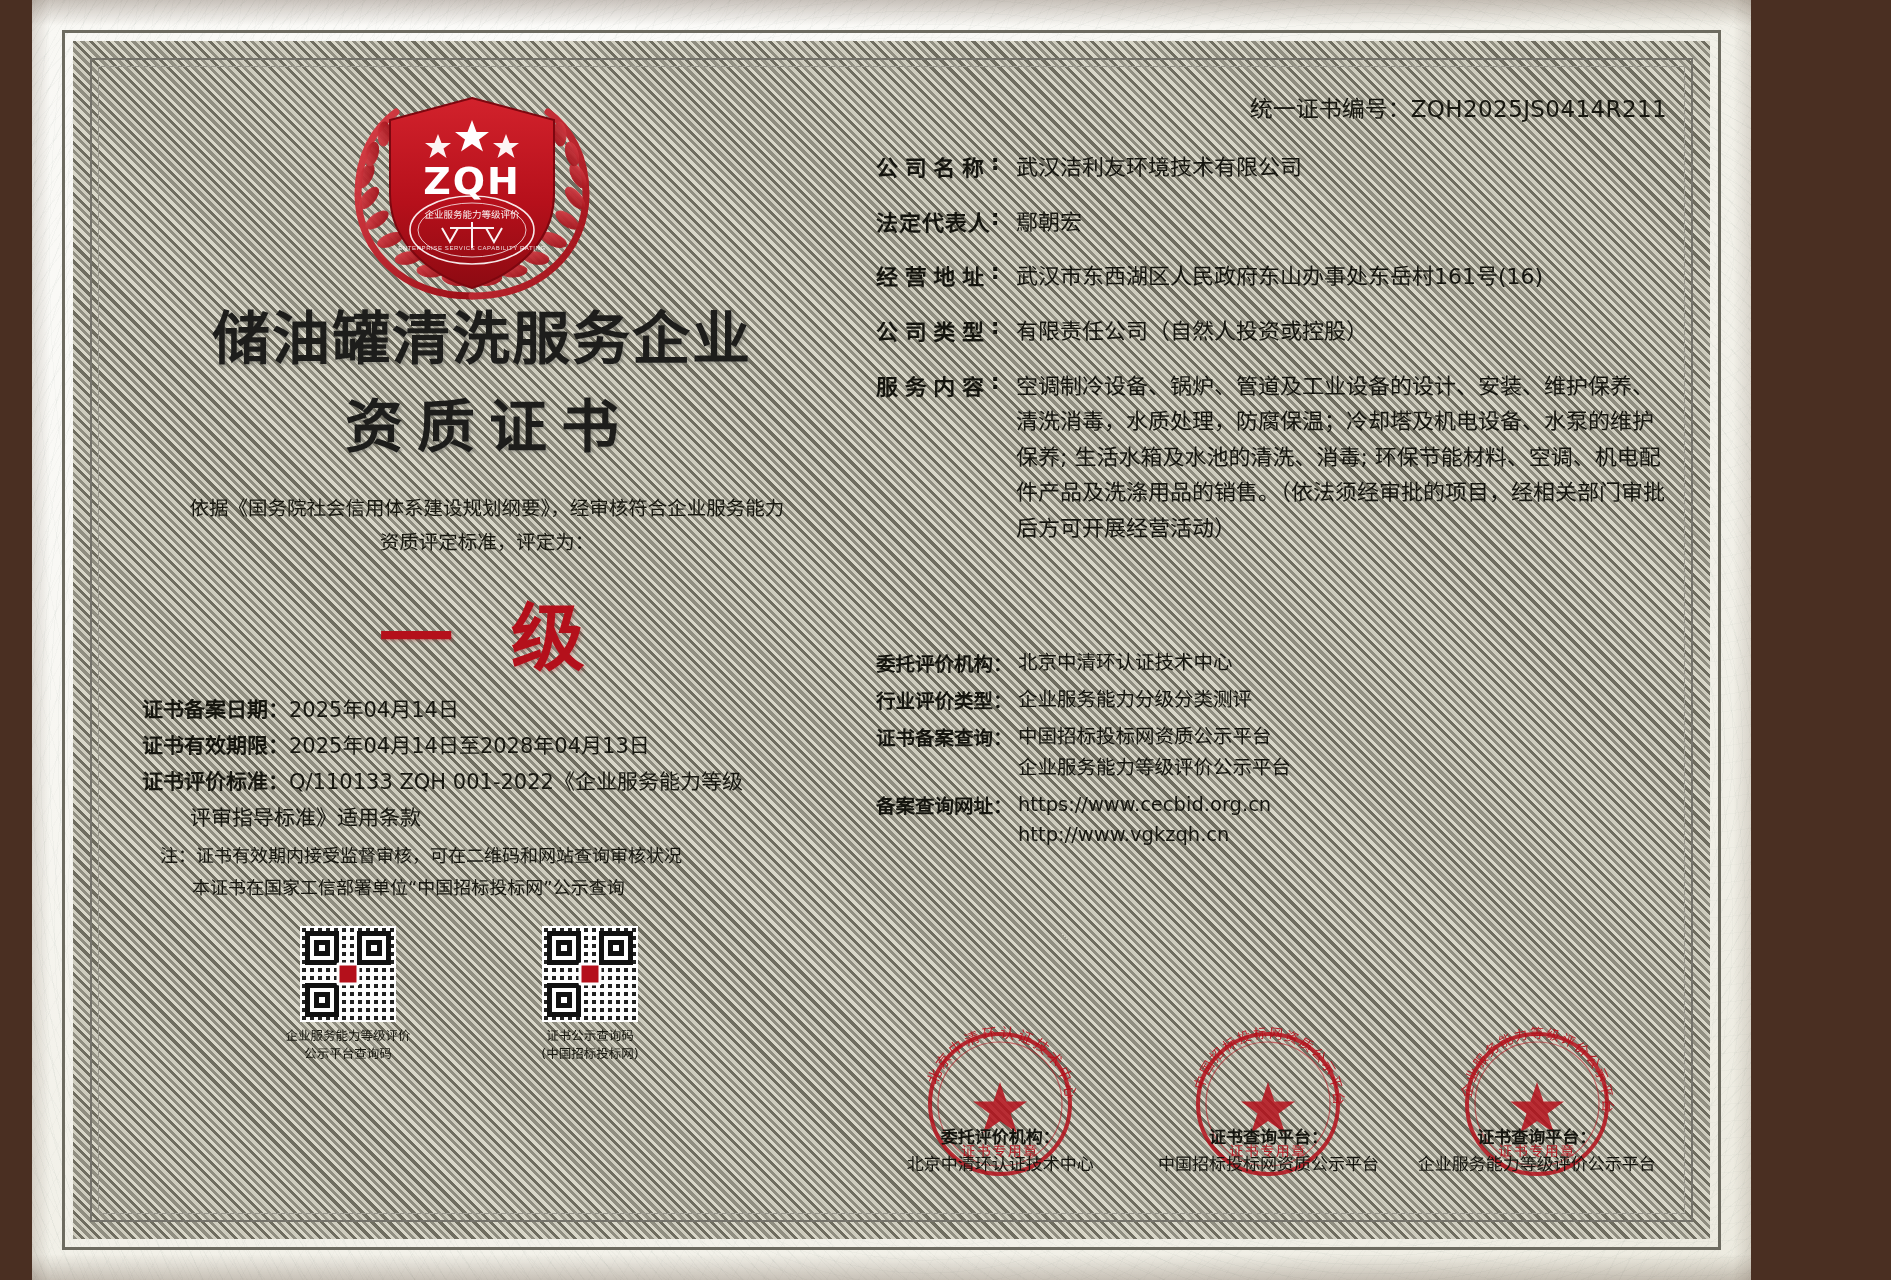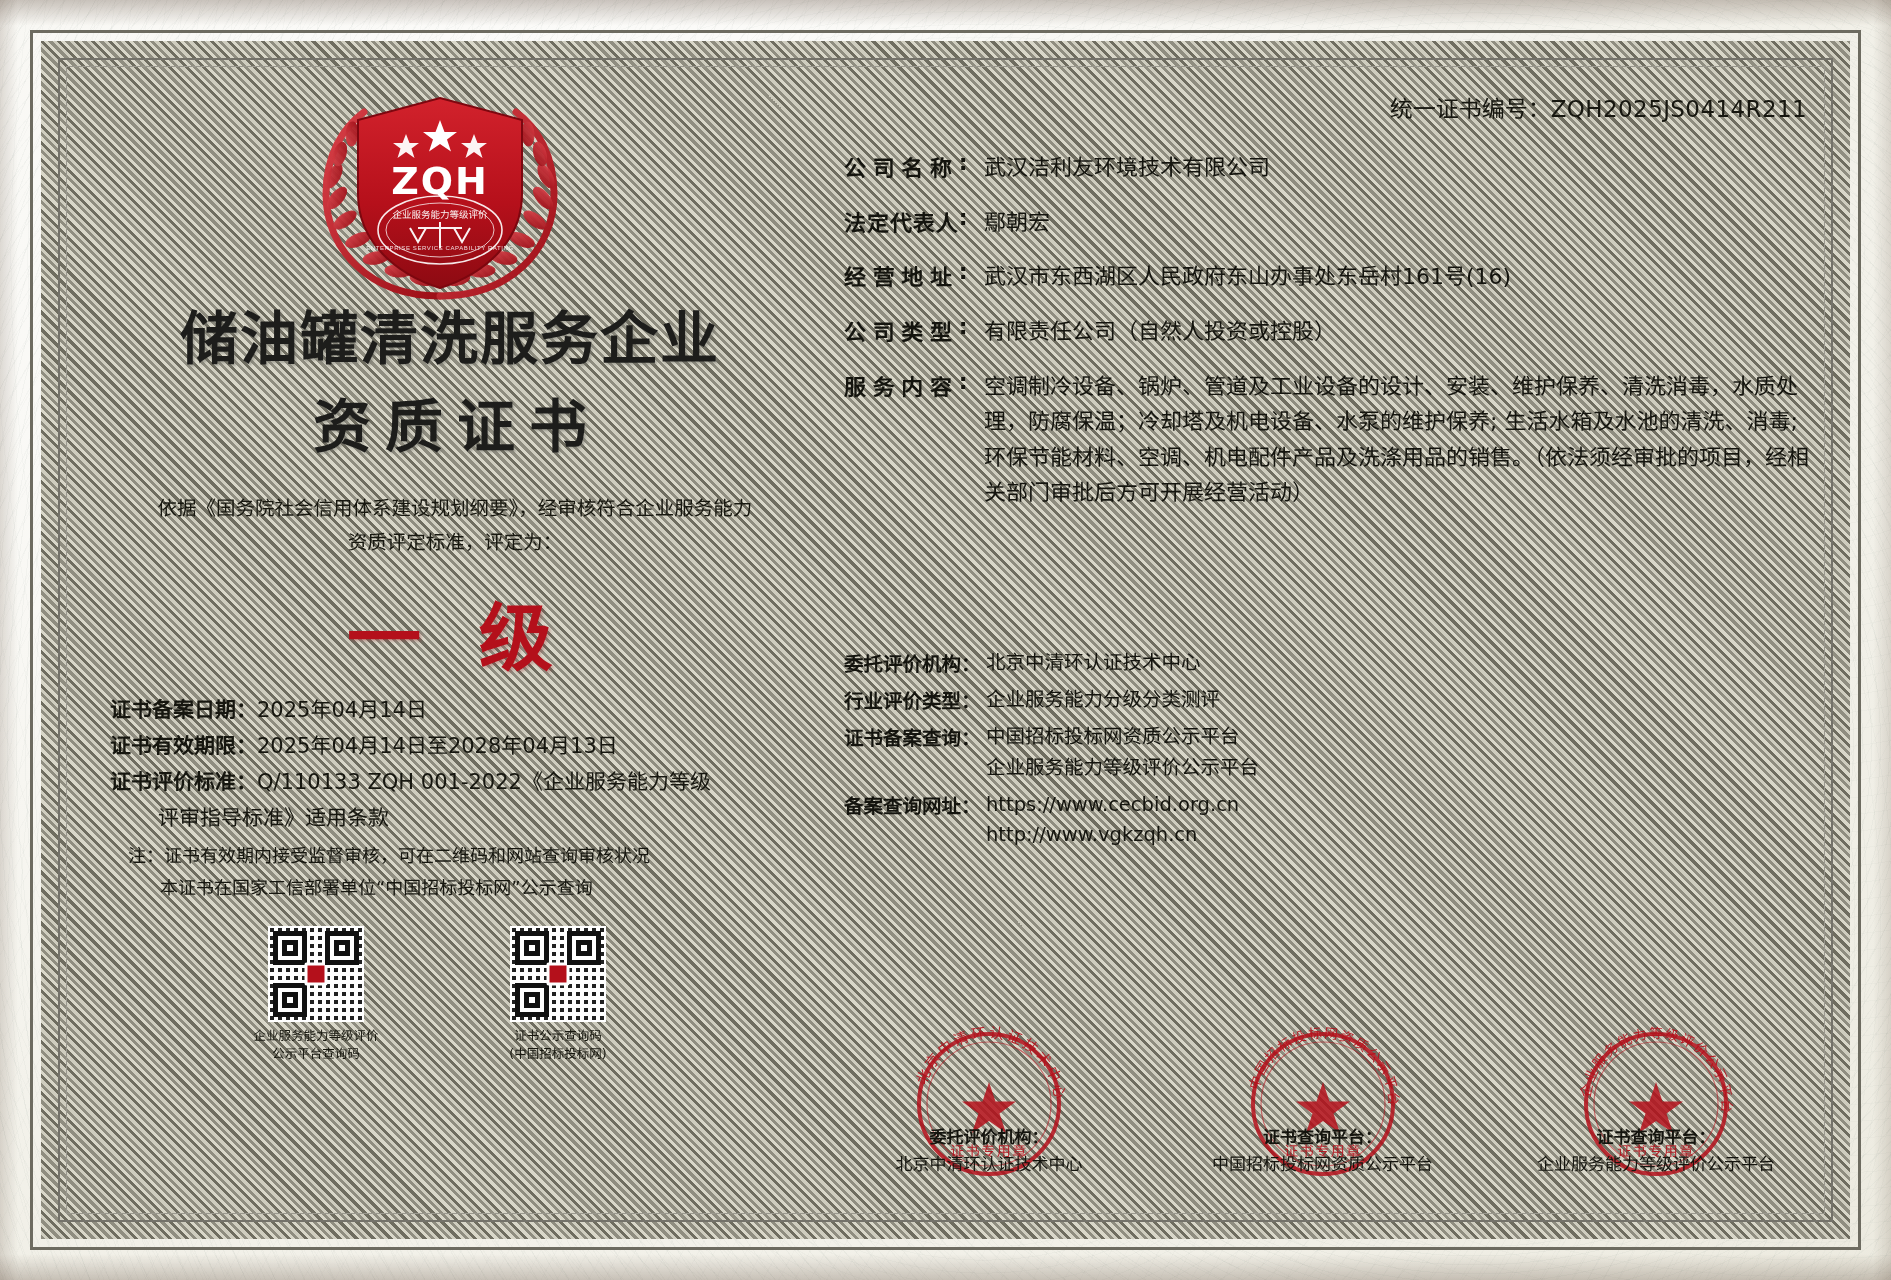--- a/index.html
+++ b/index.html
@@ -10,26 +10,27 @@
   body {
     width: 1891px;
     height: 1280px;
     overflow: hidden;
     font-family: "Liberation Sans", sans-serif;
   }
 
   
   #certificate {
     position: relative;
-    width: 1891px;
+    width: 1719px;
     height: 1280px;
     box-sizing: border-box;
     background:
       radial-gradient(ellipse at 30% 25%, #ffffff 0%, #f7f6f1 45%, #eceadf 100%);
     overflow: hidden;
+    margin-left: 32px;
   }
   
   #certificate::before {
     content: "";
     position: absolute;
     inset: 0;
     background:
       repeating-radial-gradient(circle at 78% 58%, rgba(120,140,130,0.055) 0 1px, rgba(255,255,255,0) 1px 9px),
       repeating-radial-gradient(circle at 52% 72%, rgba(120,140,130,0.045) 0 1px, rgba(255,255,255,0) 1px 13px),
       repeating-radial-gradient(circle at 95% 20%, rgba(120,140,130,0.04) 0 1px, rgba(255,255,255,0) 1px 17px),

